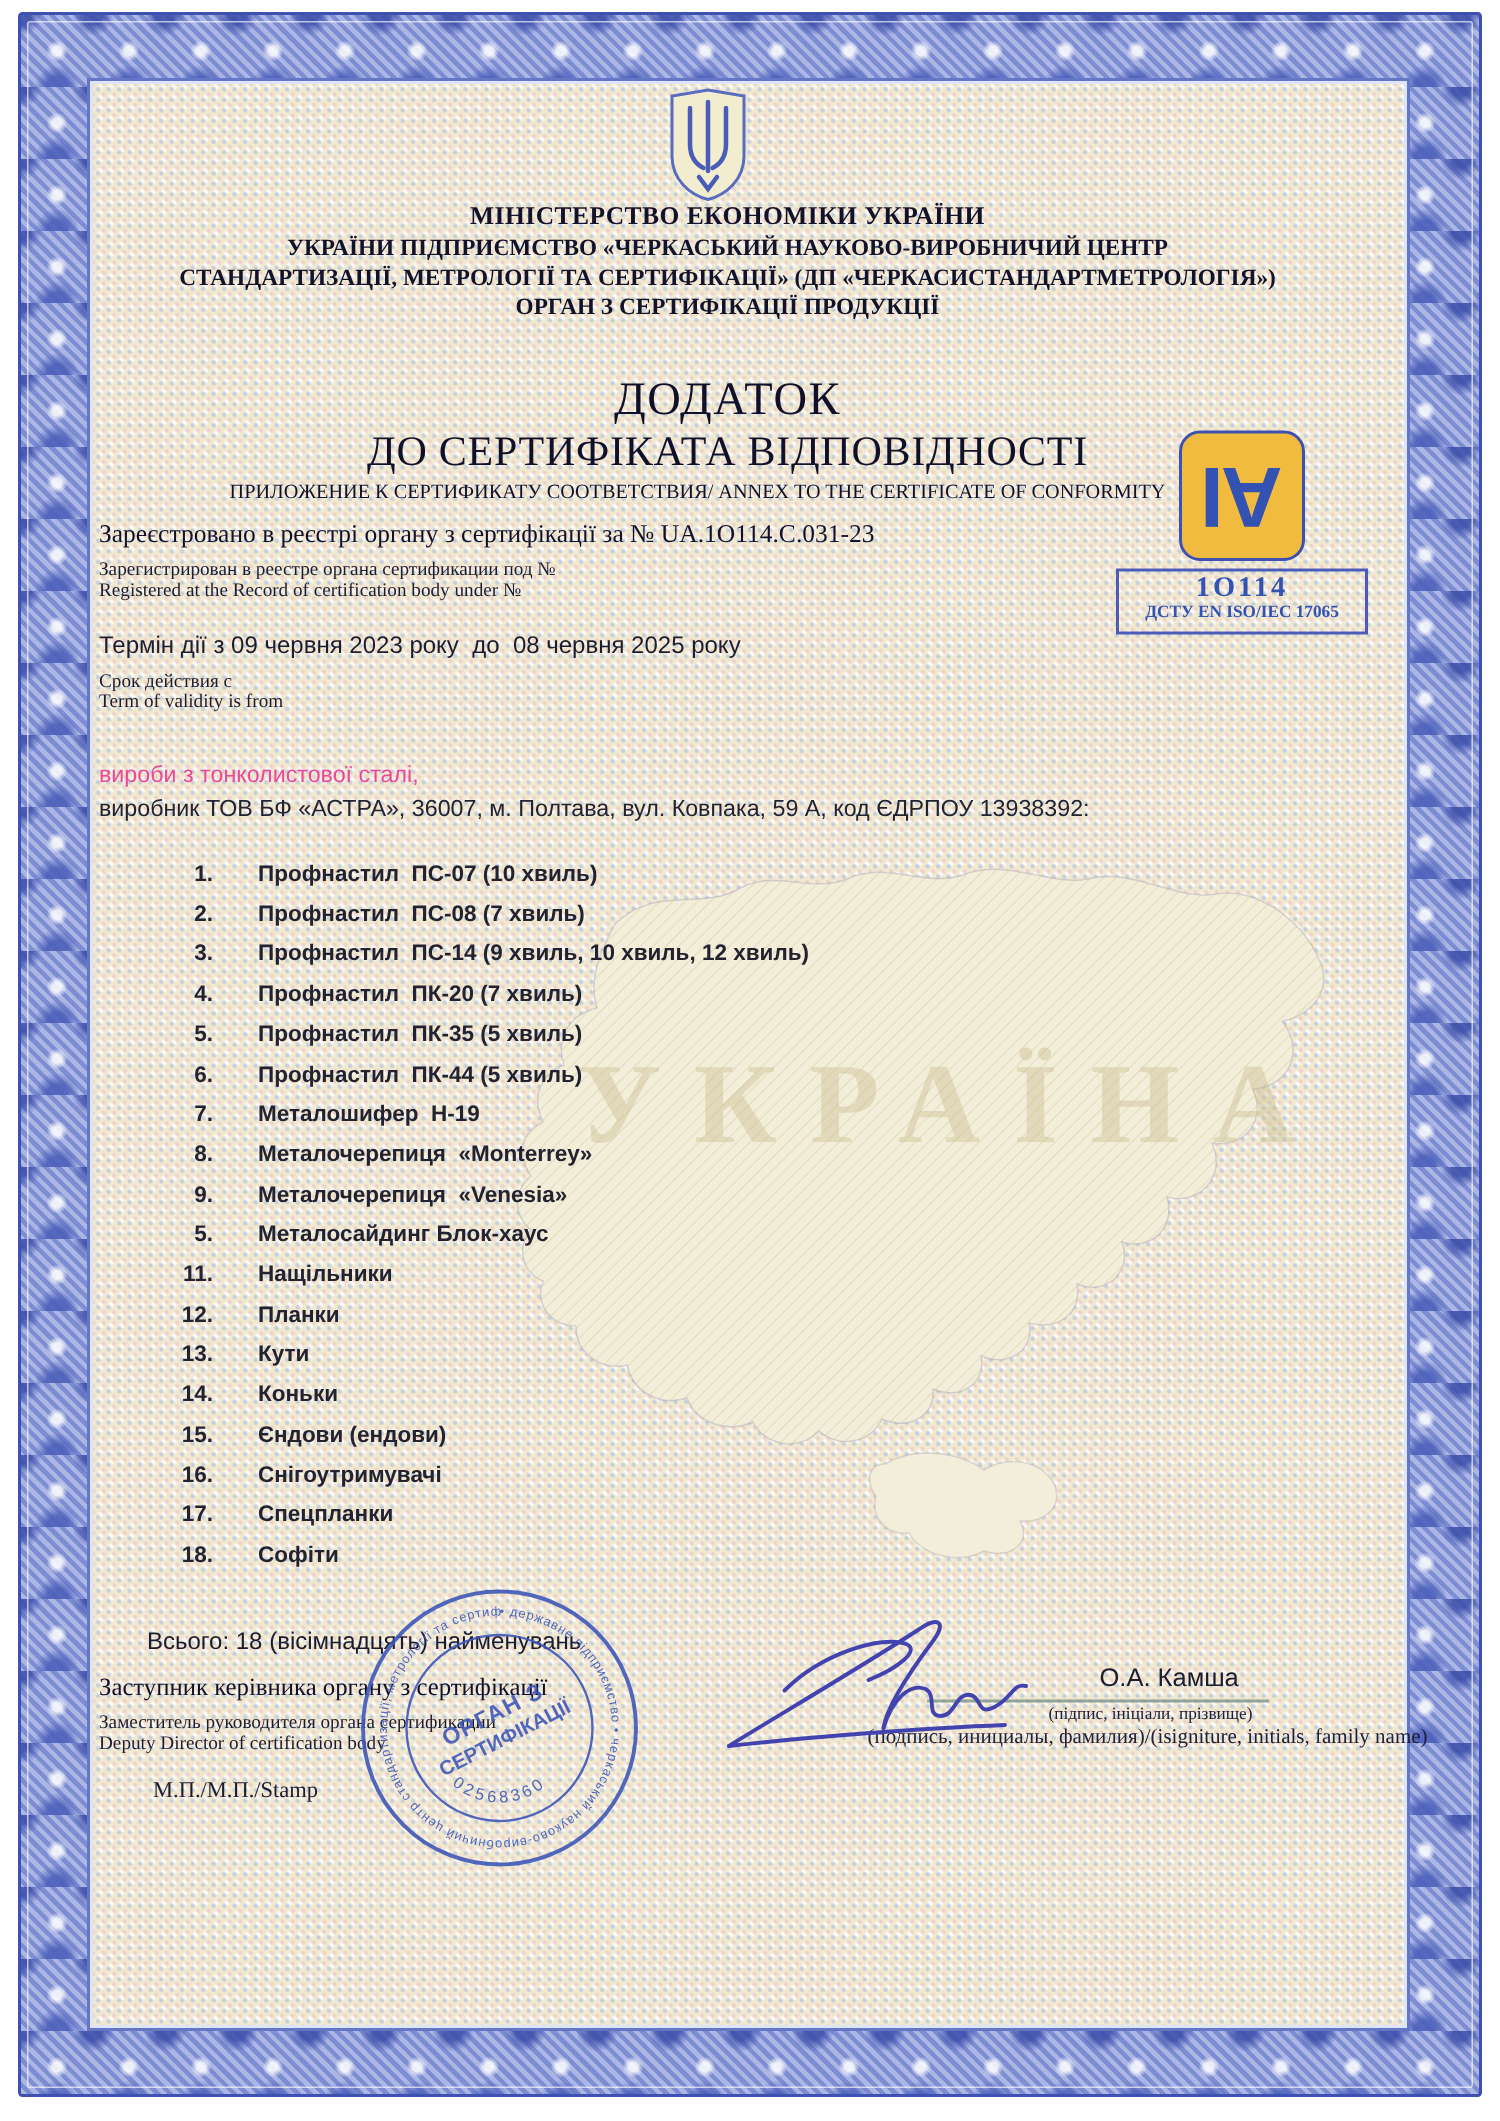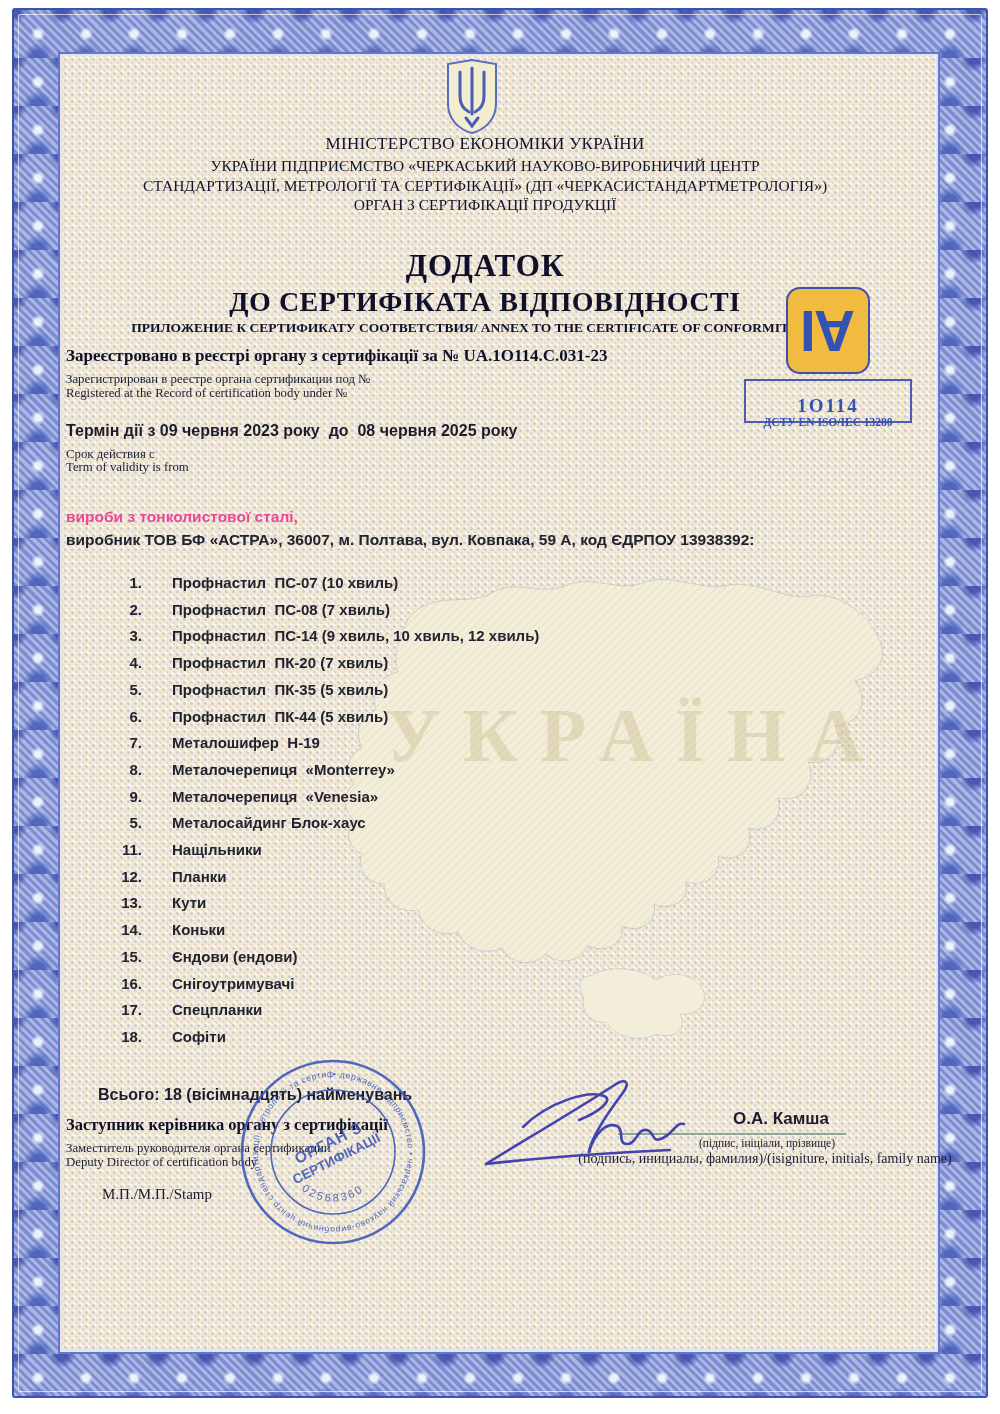--- a/index.html
+++ b/index.html
@@ -25,40 +25,40 @@
       radial-gradient(circle, rgba(228,168,188,0.35) 1px, rgba(228,168,188,0) 2px),
       radial-gradient(circle, rgba(255,255,255,0.85) 1.2px, rgba(255,255,255,0) 2.2px);
     background-size:7px 7px,7px 7px,7px 7px;
     background-position:0 0,3.5px 3.5px,1.7px 5.2px;
     box-shadow:0 0 0 2px #dfe5f8, 0 0 0 4px #6577c4;}
   .wm{position:absolute;left:340px;top:556px;width:590px;height:530px;z-index:1;pointer-events:none;}
   .content{position:absolute;inset:0;z-index:2;color:#16162c;}
   .abs{position:absolute;}
   .ser{font-family:"Liberation Serif",serif;}
   .san{font-family:"Liberation Sans",sans-serif;}
-  .b{font-weight:bold;}
+  .b{font-weight:normal;}
   .ctr{text-align:center;}
   .pre{white-space:pre-wrap;}
   
   .emblem{left:446px;top:58px;width:52px;height:78px;}
-  .hdr{left:70px;right:100px;top:134px;text-align:center;font-weight:normal;color:#12122a;}
+  .hdr{left:70px;right:100px;top:134px;text-align:center;font-weight:bold;color:#12122a;}
   .hdr .l1{font-size:17px;margin-bottom:2px;letter-spacing:.3px;}
   .hdr .l2{font-size:15.5px;line-height:19.5px;}
   
   .title1{left:60px;right:90px;top:248px;font-size:31px;letter-spacing:1px;color:#10102a;}
   .title2{left:60px;right:90px;top:286px;font-size:28px;letter-spacing:.5px;color:#10102a;}
   .subtitle{left:40px;right:110px;top:320px;font-size:13.5px;color:#10102a;}
   
   .mark{left:786px;top:287px;width:80px;height:83px;background:#f0bb3e;border:2px solid #3f51b0;
         border-radius:14px;z-index:3;display:flex;align-items:center;justify-content:center;}
   .mark-glyph{transform:rotate(180deg);font-family:"Liberation Sans",sans-serif;font-weight:bold;
         font-size:57px;color:#3352b2;line-height:1;letter-spacing:-2px;}
   .markbox{left:744px;top:379px;width:164px;height:40px;border:2px solid #4a5cb8;color:#3352b2;
         text-align:center;font-weight:bold;z-index:3;}
-  .markbox .c1{font-size:19px;letter-spacing:2px;line-height:21px;margin-top:14px;}
+  .markbox .c1{font-size:19px;letter-spacing:2px;line-height:21px;margin-top:0;}
   .markbox .c2{font-size:11.5px;line-height:13px;}
   
   .reg-ua{left:66px;top:346px;font-size:17px;color:#10102a;}
   .small-ser{font-size:12.8px;color:#1c1c30;}
   .reg-ru{left:66px;top:372px;}
   .reg-en{left:66px;top:386px;}
   .val-ua{left:66px;top:422px;font-size:16px;color:#1c1c2e;}
   .val-ru{left:66px;top:447px;}
   .val-en{left:66px;top:460px;}
   
@@ -125,21 +125,21 @@
 
     <div class="abs title1 ser b ctr">ДОДАТОК</div>
     <div class="abs title2 ser b ctr">ДО СЕРТИФІКАТА ВІДПОВІДНОСТІ</div>
     <div class="abs subtitle ser b ctr">ПРИЛОЖЕНИЕ К СЕРТИФИКАТУ СООТВЕТСТВИЯ/ ANNEX TO THE CERTIFICATE OF CONFORMITY</div>
 
     <div class="abs mark">
       <div class="mark-glyph">АІ</div>
     </div>
     <div class="abs markbox ser">
       <div class="c1">1О114</div>
-      <div class="c2">ДСТУ EN ISO/ІЕС 13280</div>
+      <div class="c2">ДСТУ EN ISO/ІЕС 17065</div>
     </div>
 
     <div class="abs reg-ua ser b">Зареєстровано в реєстрі органу з сертифікації за № UA.1О114.С.031-23</div>
     <div class="abs reg-ru ser small-ser">Зарегистрирован в реестре органа сертификации под №</div>
     <div class="abs reg-en ser small-ser">Registered at the Record of certification body under №</div>
 
     <div class="abs val-ua san b pre">Термін дії з 09 червня 2023 року  до  08 червня 2025 року</div>
     <div class="abs val-ru ser small-ser">Срок действия с</div>
     <div class="abs val-en ser small-ser">Term of validity is from</div>
 

